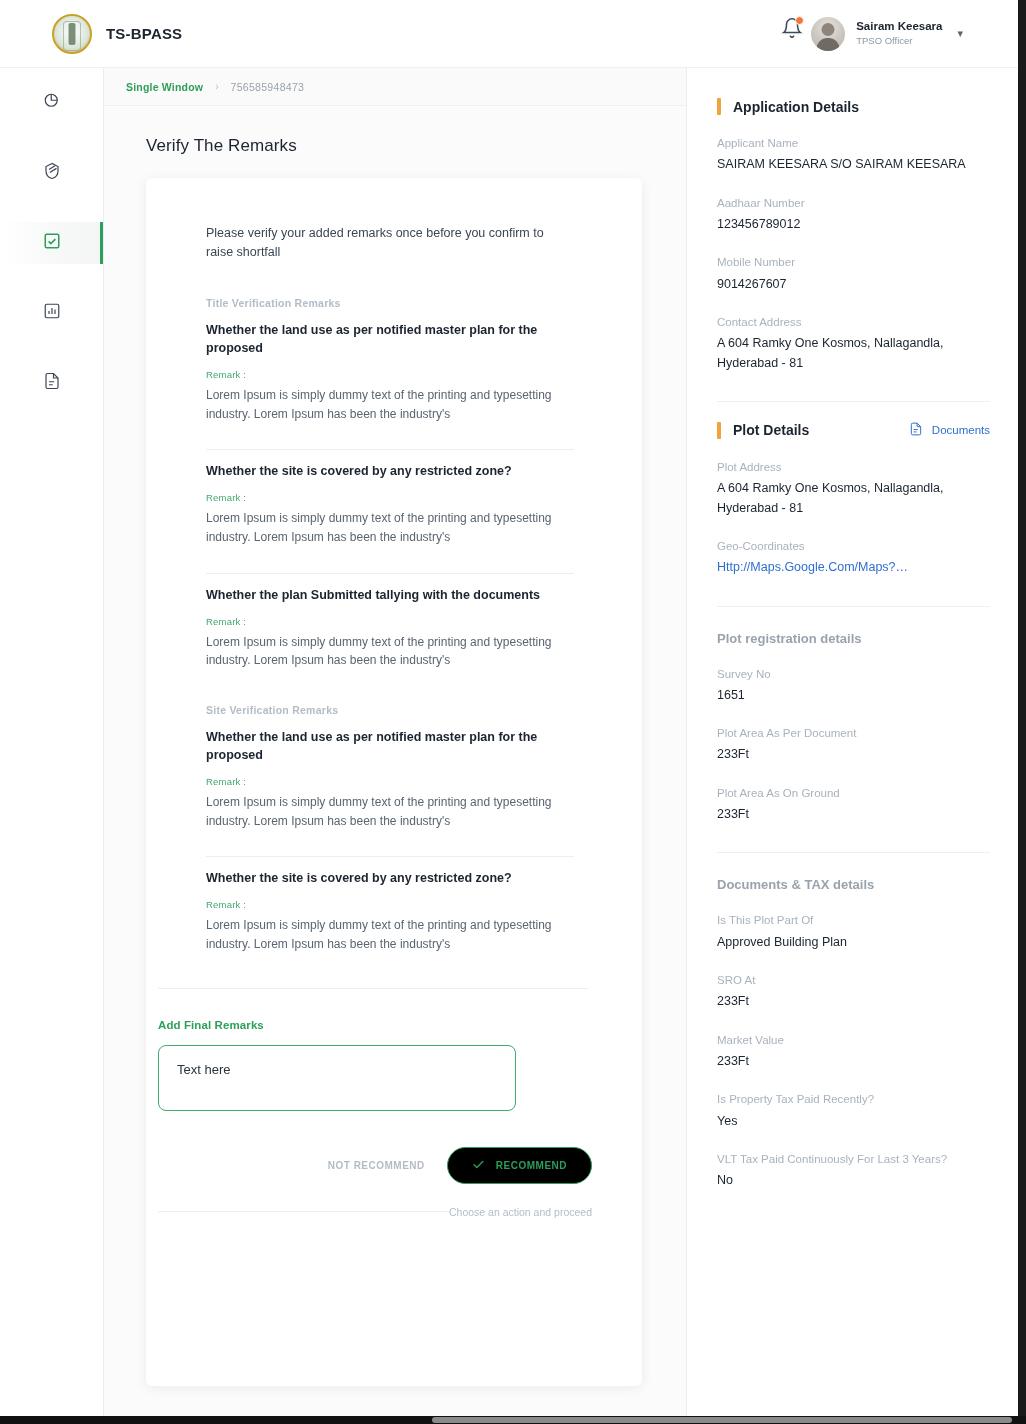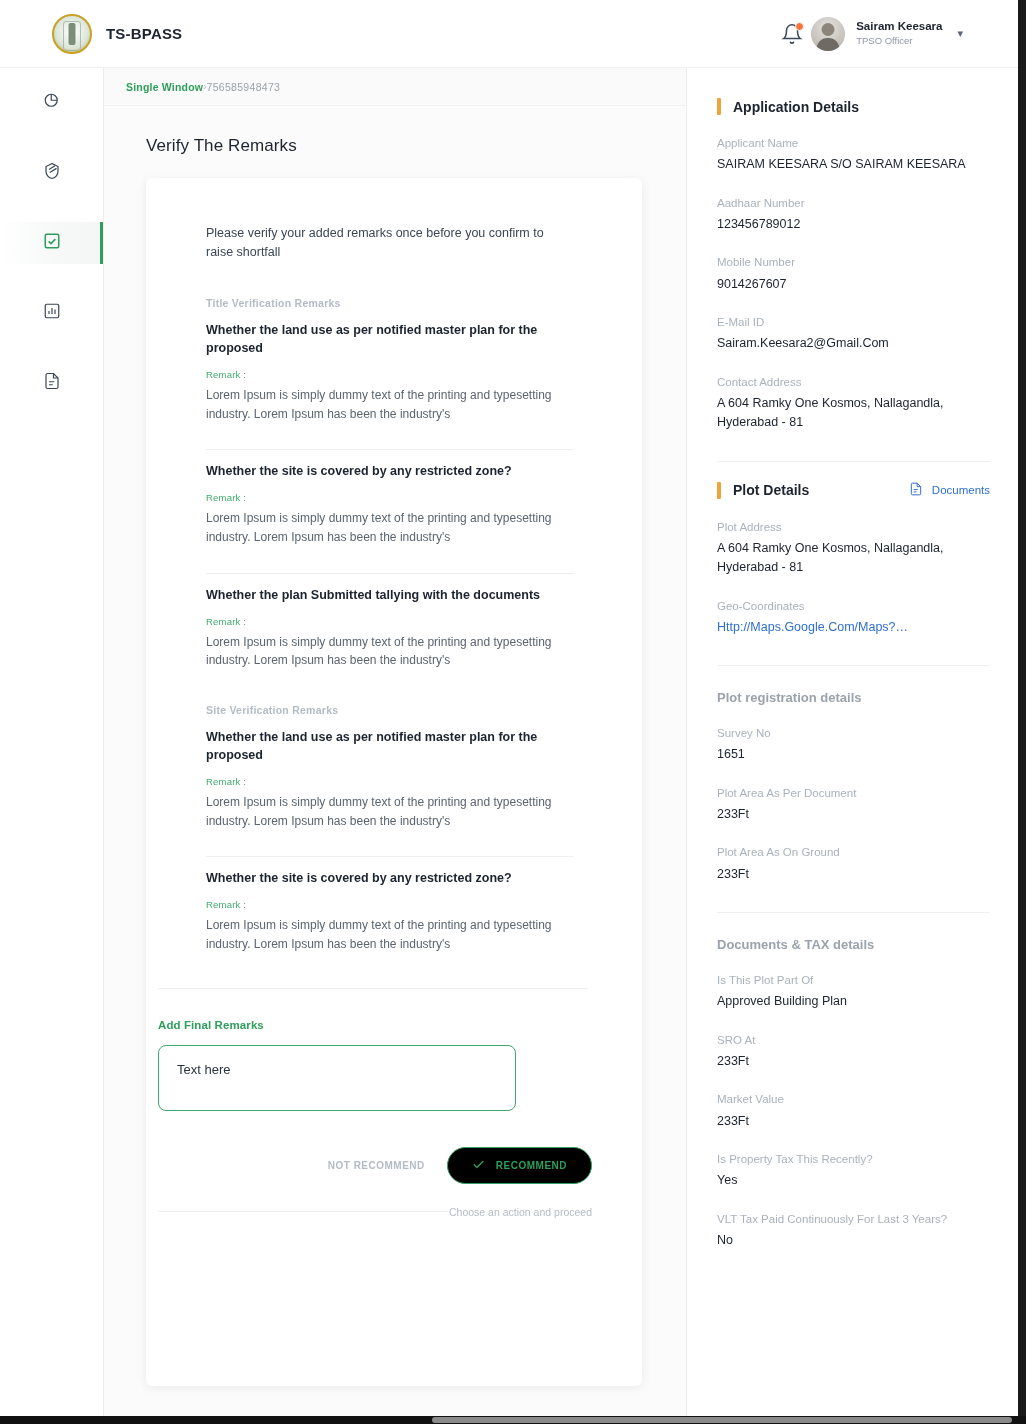--- a/index.html
+++ b/index.html
@@ -28,21 +28,21 @@
     content:""; position:absolute; left:50%; top:7px; transform:translateX(-50%);
     width:7px; height:22px; background:#7b8f78; border-radius:2px;
   }
   .emblem:after{
     content:""; position:absolute; left:50%; top:5px; transform:translateX(-50%);
     width:16px; height:28px; border:1.5px solid #9aa899; border-radius:3px;
     opacity:.7;
   }
   .brand-name { font-size:15px; font-weight:bold; color:#1c2430; letter-spacing:.2px; }
 
-  .topbar-right { margin-left:auto; display:flex; align-items:center; gap:8px; margin-right:55px; }
+  .topbar-right { margin-left:auto; display:flex; gap:8px; margin-right:55px; }
   .bell { position:relative; width:22px; height:22px; color:#3b4a5a; cursor:pointer;}
   .bell-dot{
     position:absolute; right:-1px; top:-1px; width:9px; height:9px;
     border-radius:50%; background:#f4743b; border:1.5px solid #fff;
   }
   .user { display:flex; align-items:center; gap:11px; cursor:pointer; }
   .avatar{
     width:34px; height:34px; border-radius:50%; flex:none; overflow:hidden;
     background: radial-gradient(circle at 50% 32%, #e6e3df 0%, #cfcac4 45%, #b7b0a8 100%);
     position:relative;
@@ -76,21 +76,21 @@
     content:""; position:absolute; right:0; top:0; width:3px; height:100%;
     background:#2e9e5b;
   }
 
   
   .center{
     position:absolute; left:104px; top:68px; width:582px; height:1348px;
     background:#fbfbfb; overflow:hidden;
   }
   .crumb{
-    height:38px; display:flex; align-items:center; padding-left:22px;
+    height:38px; display:flex; align-items:center; gap:12px; padding-left:22px;
     background:#fafafa; border-bottom:1px solid #f1f1f1;
   }
   .crumb-a{ font-size:10.5px; color:#2e9e5b; font-weight:bold; letter-spacing:.2px; cursor:pointer;}
   .crumb-sep{ font-size:10px; color:#b9bfc6; }
   .crumb-cur{ font-size:10.5px; color:#9aa3ac; letter-spacing:.3px; }
 
   .page-title{
     font-size:17px; color:#1c2430; font-weight:normal;
     margin:30px 0 0 42px; letter-spacing:.1px;
   }
@@ -350,24 +350,20 @@
         </div>
         <div class="fld">
           <div class="fld-l">Aadhaar Number</div>
           <div class="fld-v">123456789012</div>
         </div>
         <div class="fld">
           <div class="fld-l">Mobile Number</div>
           <div class="fld-v">9014267607</div>
         </div>
         <div class="fld">
-          <div class="fld-l">E-Mail ID</div>
-          <div class="fld-v">Sairam.Keesara2@Gmail.Com</div>
-        </div>
-        <div class="fld">
           <div class="fld-l">Contact Address</div>
           <div class="fld-v">A 604 Ramky One Kosmos, Nallagandla, Hyderabad - 81</div>
         </div>
       </div>
 
     <div class="hr"></div>
     <div style="height:20px"></div>
 
     <div class="panel-head">
       <span class="bar"></span>
@@ -419,21 +415,21 @@
         </div>
         <div class="fld">
           <div class="fld-l">SRO At</div>
           <div class="fld-v">233Ft</div>
         </div>
         <div class="fld">
           <div class="fld-l">Market Value</div>
           <div class="fld-v">233Ft</div>
         </div>
         <div class="fld">
-          <div class="fld-l">Is Property Tax This Recently?</div>
+          <div class="fld-l">Is Property Tax Paid Recently?</div>
           <div class="fld-v">Yes</div>
         </div>
         <div class="fld">
           <div class="fld-l">VLT Tax Paid Continuously For Last 3 Years?</div>
           <div class="fld-v">No</div>
         </div>
       </div>
   </div>
 
   <div class="vbar"></div>

